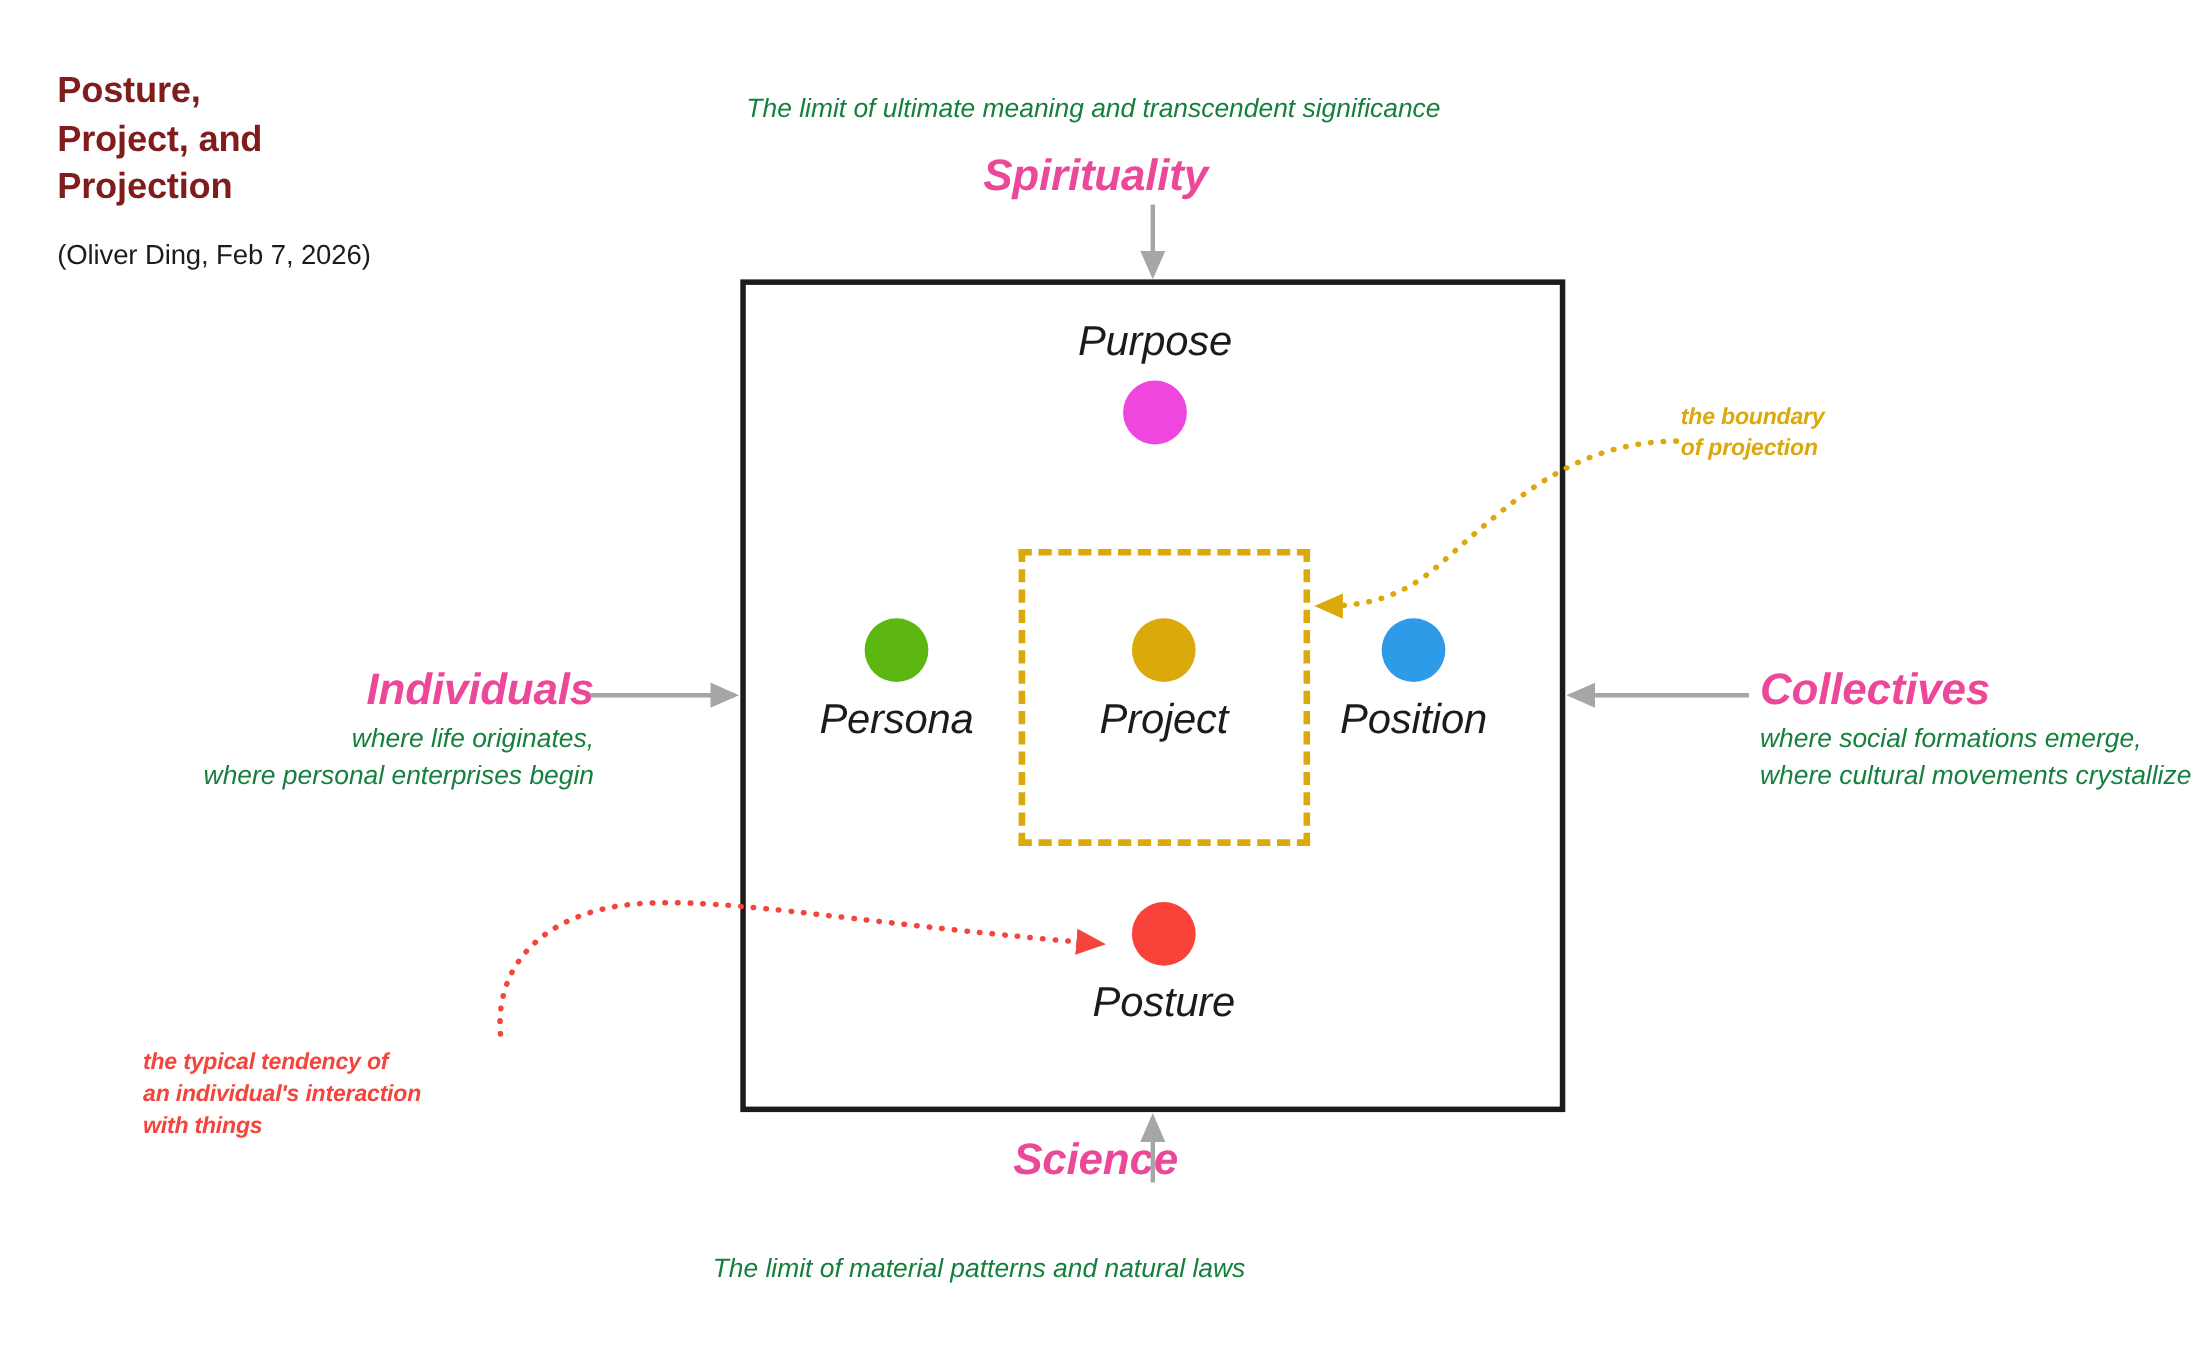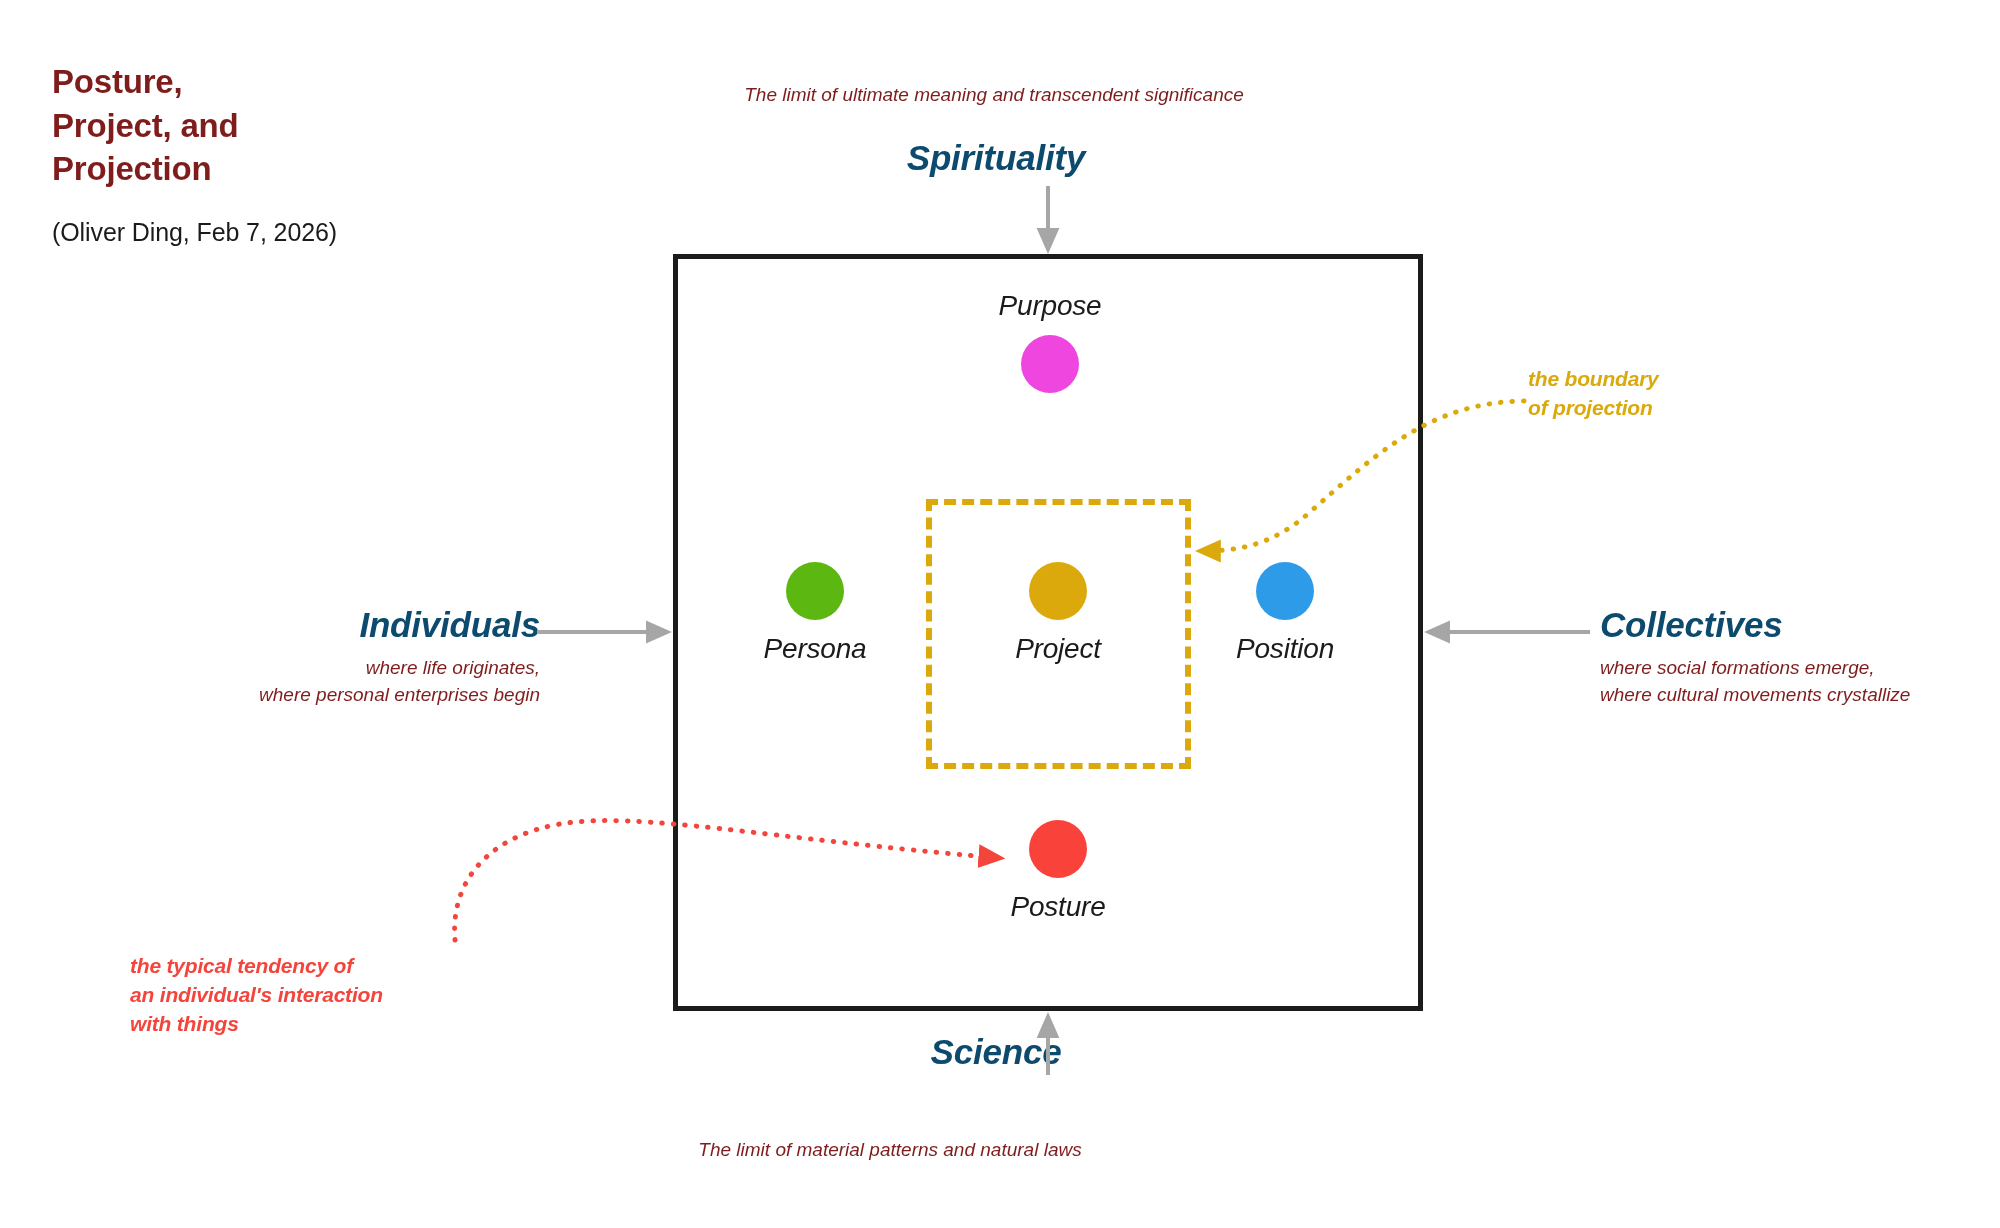--- a/index.html
+++ b/index.html
@@ -66,42 +66,42 @@
 
   
   .node {
     text-align: center;
   }
   .node .dot {
     border-radius: 50%;
     margin: 0 auto;
   }
   .node .node-label {
-    font-size: 28px;
+    font-size: 38px;
     font-style: italic;
     color: #1b1b1b;
     white-space: nowrap;
     letter-spacing: -0.2px;
   }
   .node.label-above .node-label { margin-bottom: 13px; }
   .node.label-below .node-label { margin-top: 13px; }
 
   
   .axis-title {
-    font-size: 35px;
+    font-size: 40px;
     font-style: italic;
     font-weight: bold;
-    color: #0c4a6e;
+    color: #ec4899;
     white-space: nowrap;
     letter-spacing: -0.2px;
   }
   .axis-sub {
-    font-size: 19px;
-    font-style: italic;
-    color: #7f1d1d;
+    font-size: 24px;
+    font-style: italic;
+    color: #15803d;
     line-height: 1.42;
     white-space: pre-line;
   }
 
   
   .callout {
     font-size: 21px;
     font-style: italic;
     font-weight: bold;
     line-height: 1.38;

